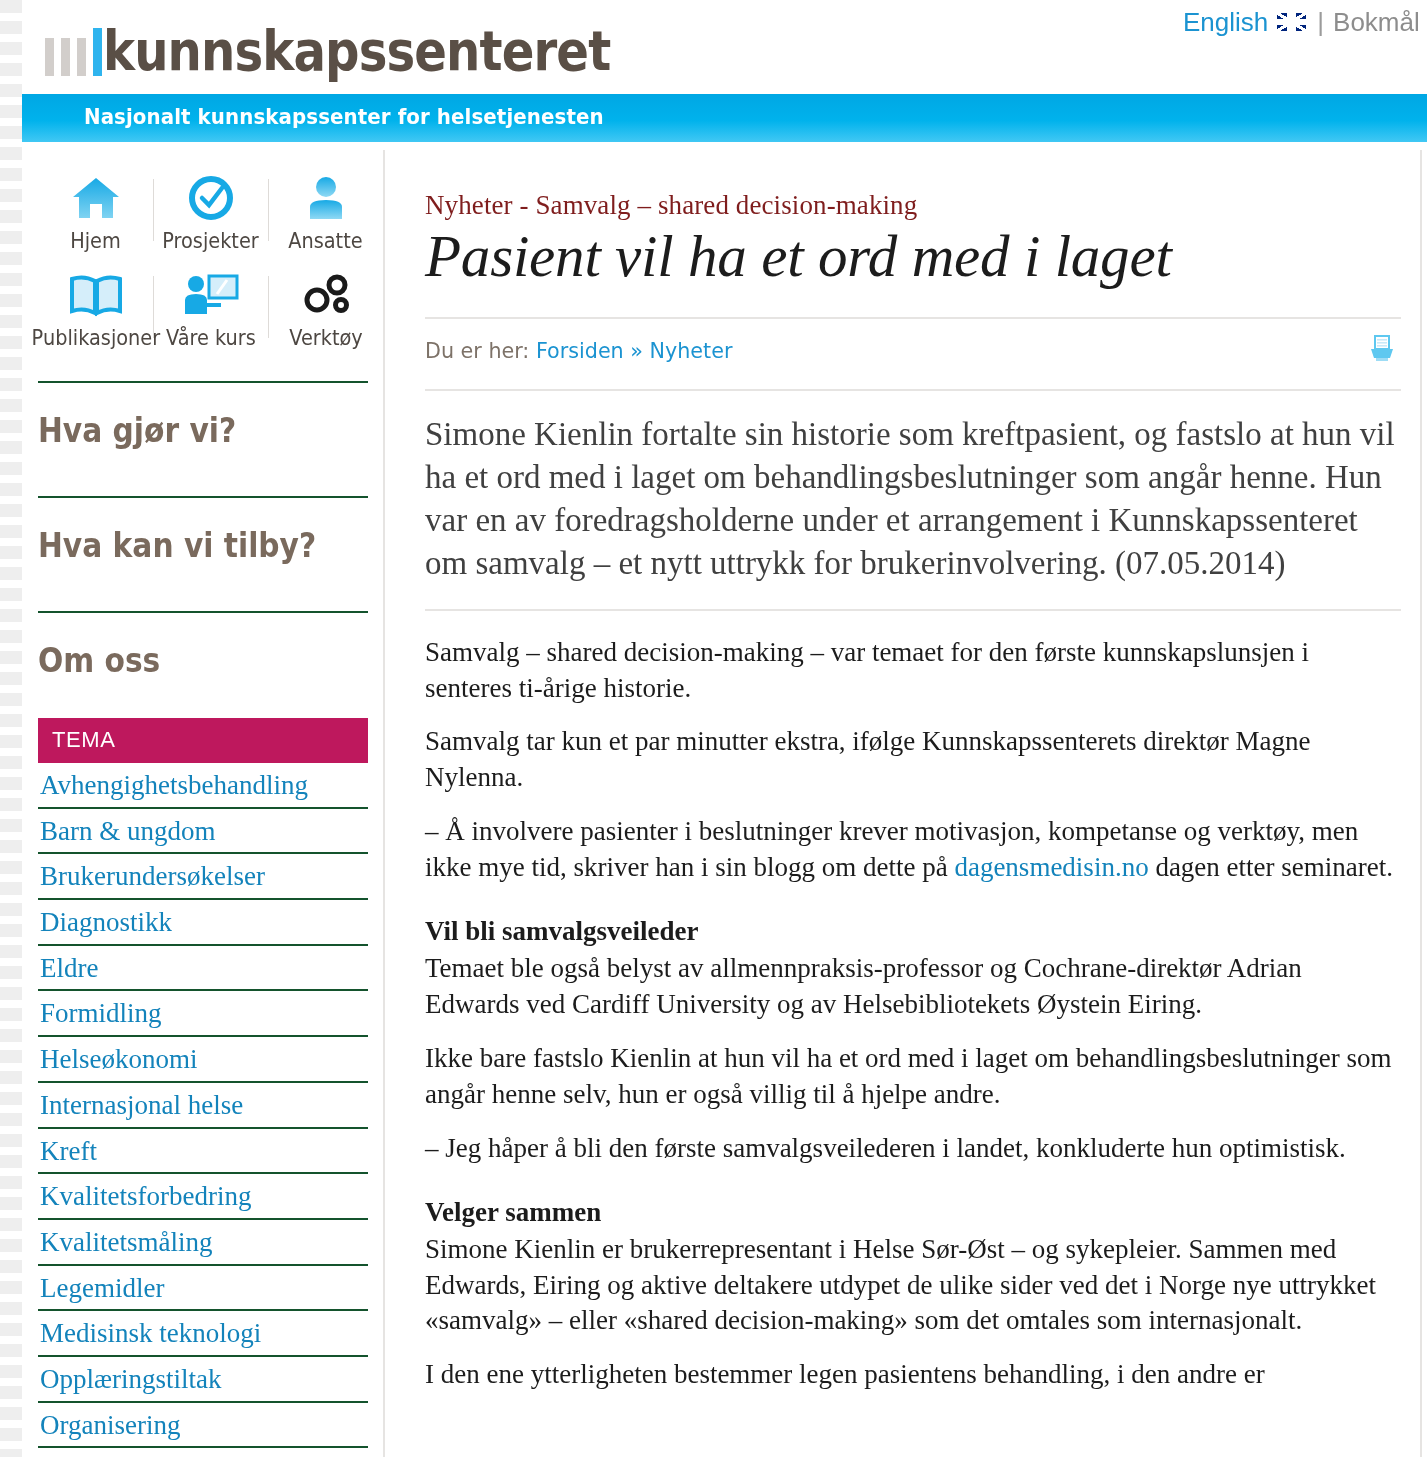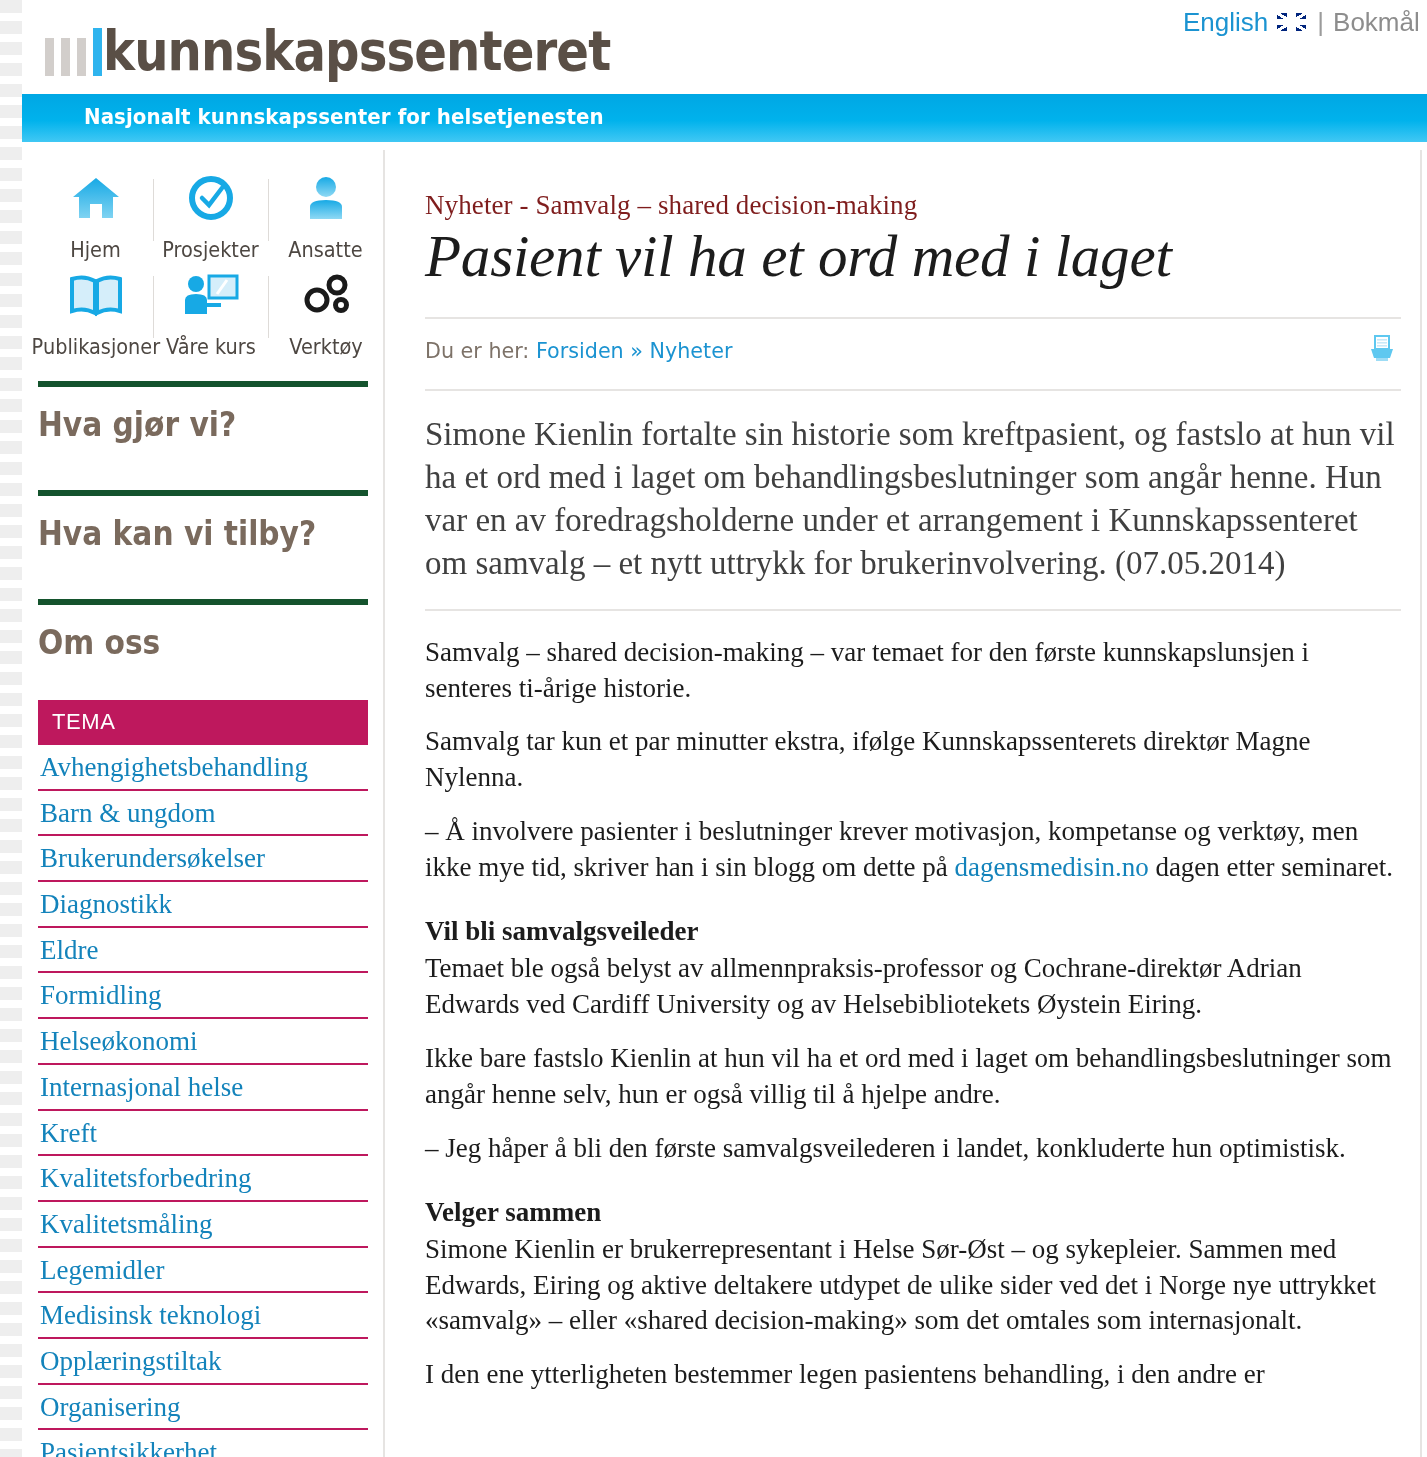--- a/index.html
+++ b/index.html
@@ -156,21 +156,21 @@
     flex-wrap: wrap;
     width: 346px;
     margin: 5px 0 0 4px;
   }
   .icon-cell {
     width: 115px;
     height: 97px;
     display: flex;
     flex-direction: column;
     align-items: center;
-    justify-content: space-between;
+    justify-content: flex-start;
     position: relative;
     padding-top: 6px;
     cursor: pointer;
   }
   .icon-cell + .icon-cell::before {
     content: "";
     position: absolute;
     left: 0; top: 14px;
     width: 1px; height: 62px;
     background: #dedbd8;
@@ -188,22 +188,22 @@
     font-size: 21px;
     color: #4d4742;
     font-family: "DejaVu Sans", sans-serif;
     transform: scaleX(0.92);
     font-weight: 400;
   }
 
   
   .sec-head {
     margin: 12px 0 0 4px;
-    padding-top: 10px;
-    border-top: 6px solid #14532d;
+    padding-top: 20px;
+    border-top: 2px solid #14532d;
     width: 330px;
   }
   .sec-head-first { margin-top: 22px; }
   .sec-head-text {
     font-size: 33px;
     font-weight: 700;
     color: #7a6a5d;
     font-family: "DejaVu Sans", sans-serif;
     padding: 8px 0 34px 0;
     transform: scaleX(0.9);
@@ -217,21 +217,21 @@
     width: 330px;
     background: #be185d;
     color: #ffffff;
     font-size: 22px;
     letter-spacing: 0.6px;
     padding: 9px 0 10px 14px;
     font-family: "Liberation Sans", sans-serif;
   }
   #tema-list { list-style: none; margin: 0 0 0 4px; width: 330px; }
   #tema-list li {
-    border-bottom: 2px solid #be185d;
+    border-bottom: 2px solid #14532d;
   }
   #tema-list li:last-child { border-bottom: none; }
   #tema-list a {
     display: block;
     font-family: "Liberation Serif", serif;
     font-size: 27px;
     color: #1383bb;
     text-decoration: none;
     padding: 8px 0 6px 2px;
     line-height: 1.1;

